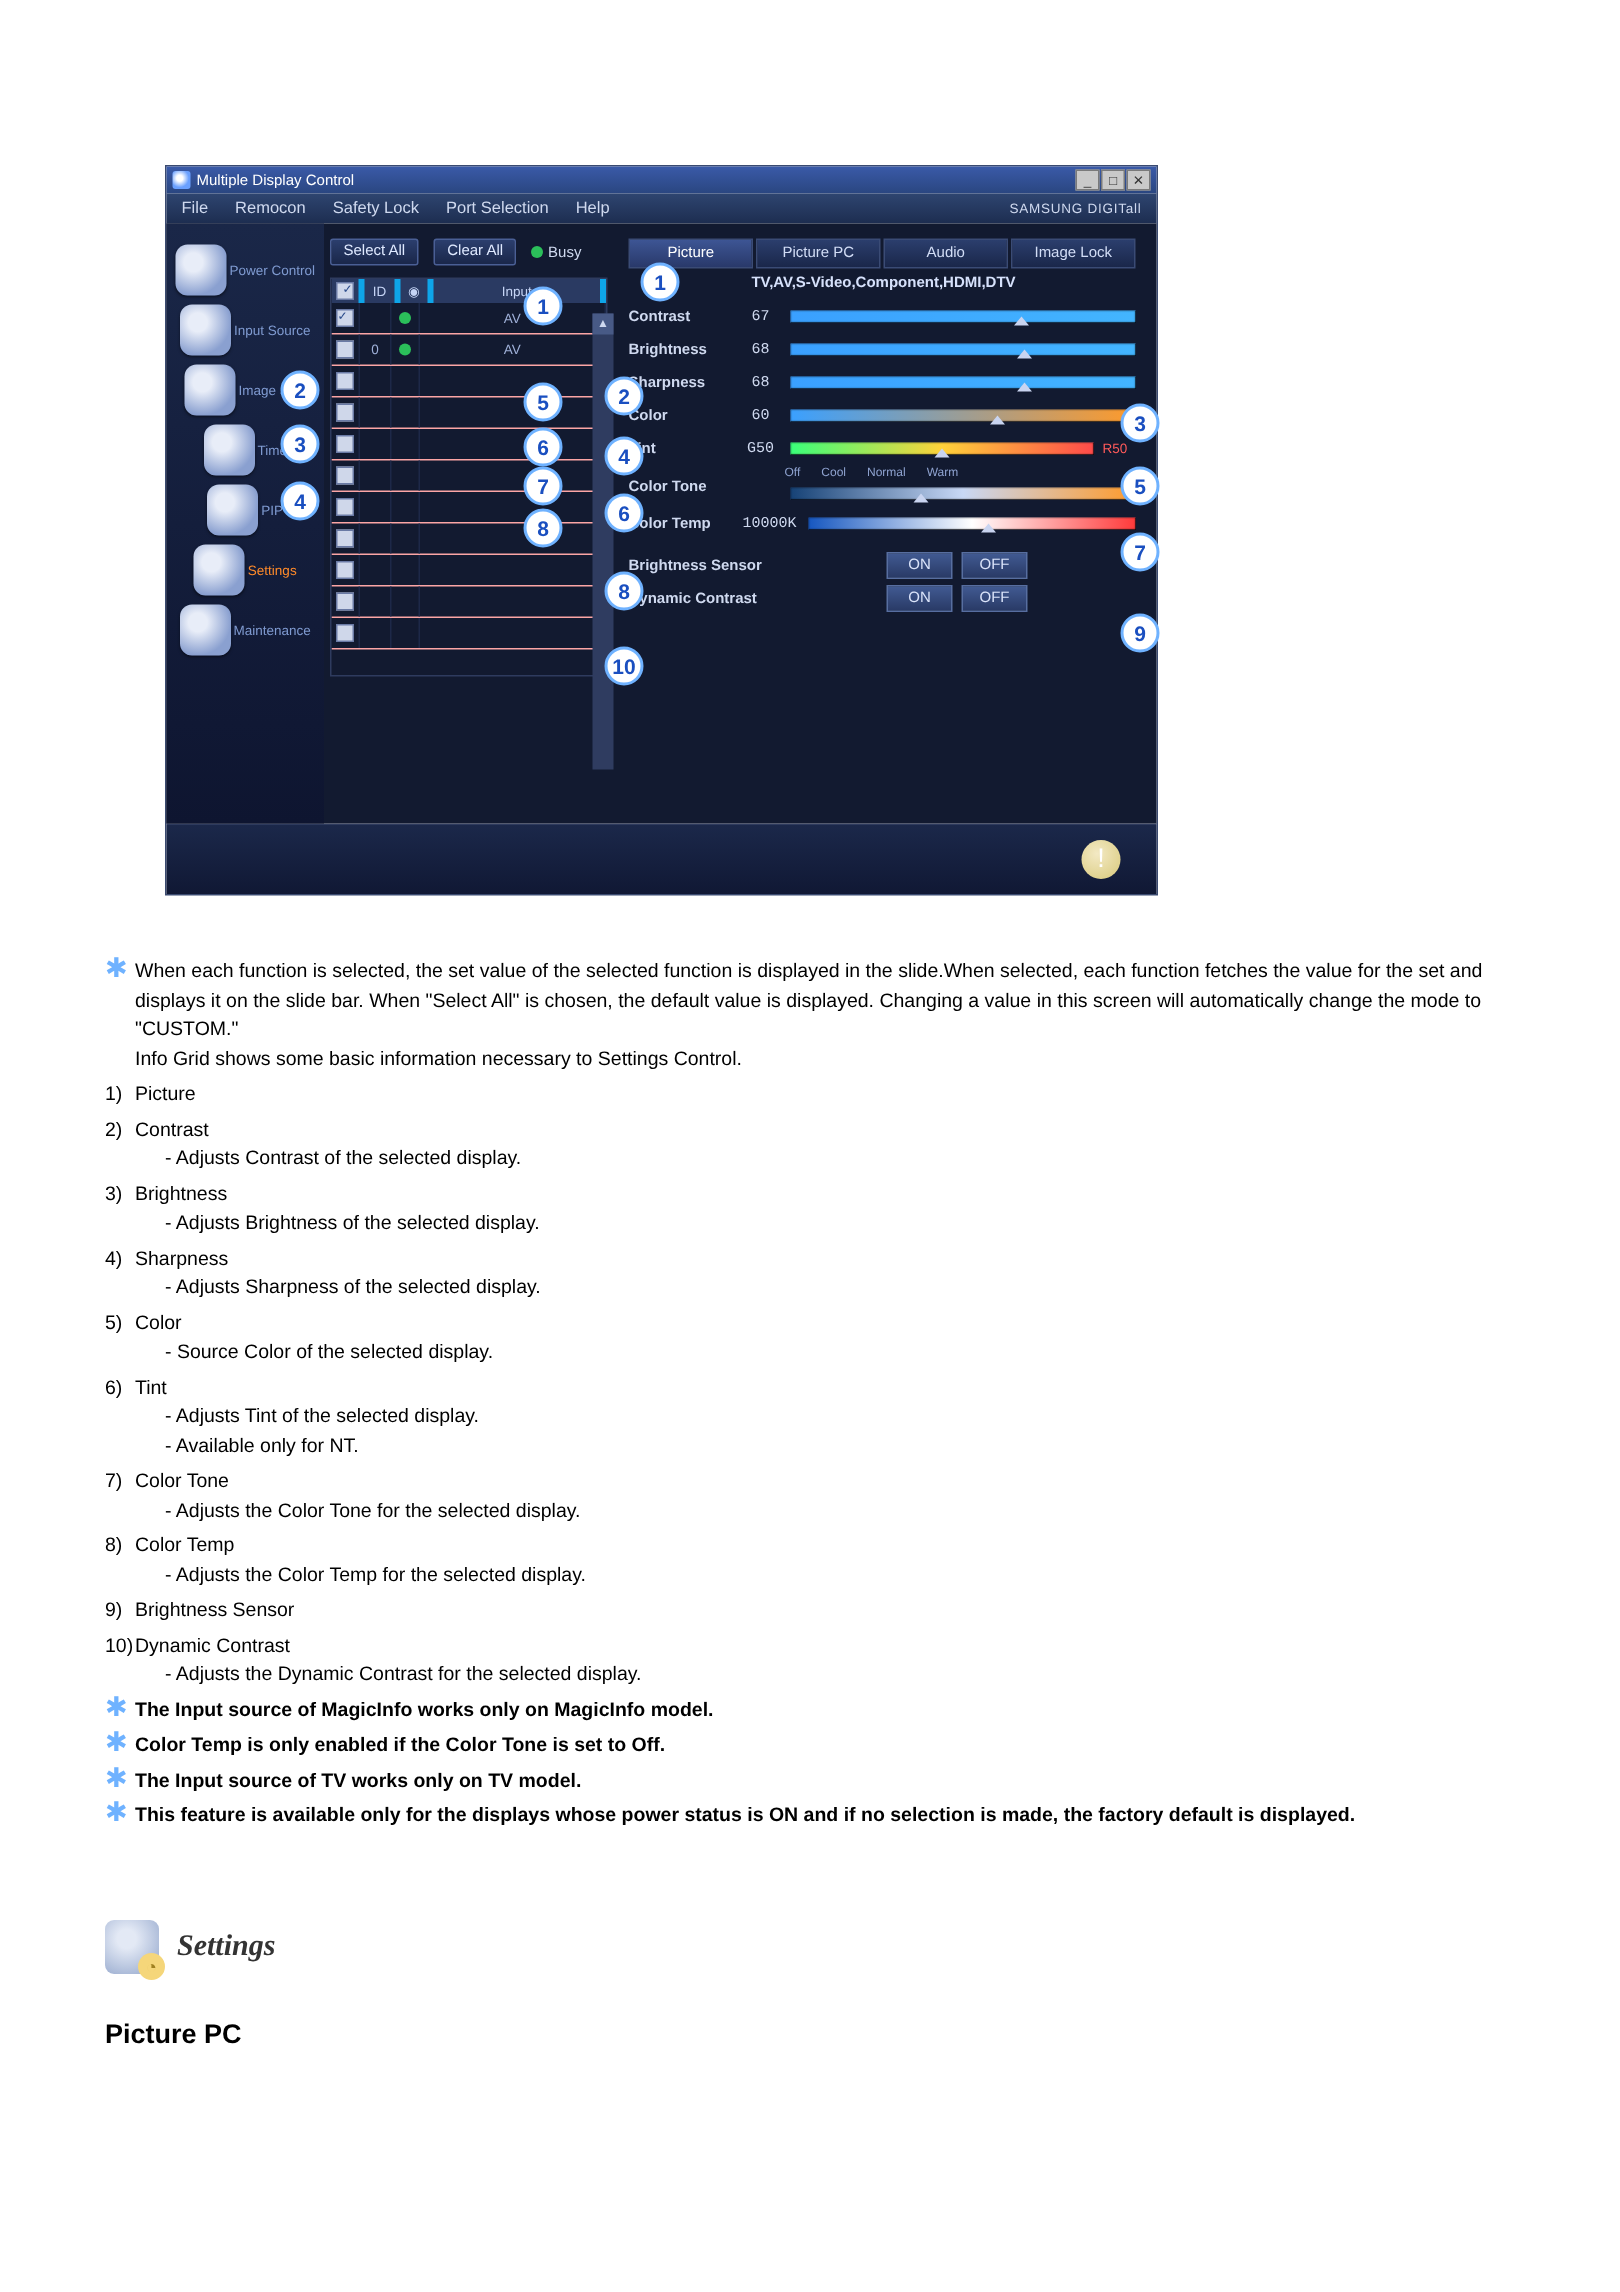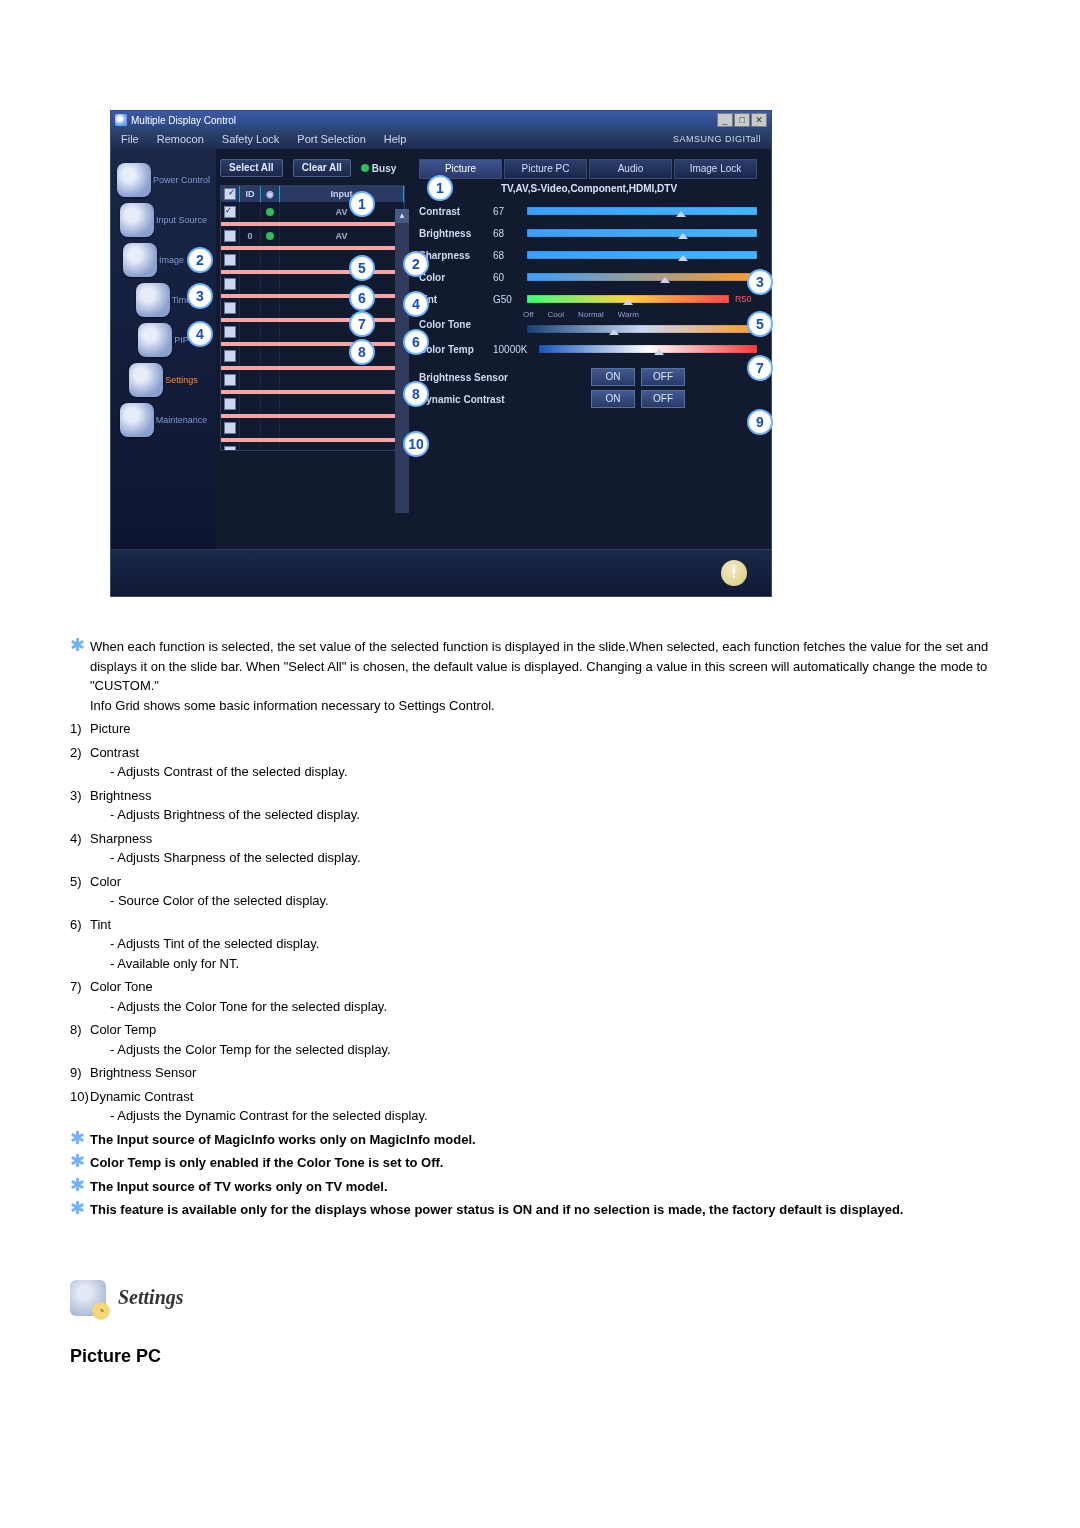--- a/index.html
+++ b/index.html
@@ -96,21 +96,20 @@
     background: radial-gradient(circle at 35% 35%, #e8edf8 20%, #8aa0d0 70%);
     box-shadow: 0 1px 2px rgba(0,0,0,.5);
   }
   .side-item .lbl { font-size: 9px; }
   .side-item.settings .lbl { color: #ff8a2a; }
   
   .mid {
     flex: 0 0 185px;
     padding: 10px 4px 12px 4px;
     position: relative;
-    font-weight: bold;
   }
   .top-buttons {
     display: flex;
     gap: 10px;
     align-items: center;
     margin-bottom: 8px;
   }
   .tb-btn {
     height: 16px;
     padding: 0 8px;
@@ -135,36 +134,36 @@
     border: 1px solid #2e3b5e;
     height: 264px;
     overflow: hidden;
   }
   .ghdr {
     display: flex;
     height: 16px;
     background: #2a3a62;
   }
   .ghdr div {
-    border-right: 1px solid #0ea5e9;
+    border-right: 4px solid #0ea5e9;
     font-size: 9px;
     color: #c5d4f5;
     display: flex;
     align-items: center;
     justify-content: center;
     text-align: right;
   }
   .ghdr .c1 { width: 18px; }
   .ghdr .c2 { width: 20px; }
   .ghdr .c3 { width: 18px; }
   .ghdr .c4 { flex: 1; }
   .grow {
     display: flex;
     height: 20px;
-    border-bottom: 4px solid #fca5a5;
+    border-bottom: 1px solid #fca5a5;
   }
   .grow div {
     border-right: 1px solid #1d2848;
     display: flex;
     align-items: center;
     justify-content: center;
     font-size: 9px;
     color: #9fb0d8;
   }
   .grow .c1 { width: 18px; }
@@ -247,21 +246,22 @@
   .slrow .sl-lbl {
     width: 70px;
     color: #cfd9ef;
     font-size: 10px;
     font-weight: bold;
   }
   .slrow .sl-val {
     width: 28px;
     color: #cfd9ef;
     font-size: 10px;
-    text-align: left;
+    text-align: center;
+    font-family: Liberation Mono, monospace;
   }
   .bar {
     flex: 1;
     height: 8px;
     position: relative;
     background: linear-gradient(to right, #3aa0ff, #43b5ff);
     margin: 0 2px;
     box-shadow: inset 0 0 1px #000;
   }
   .bar.colorbar { background: linear-gradient(to right, #3aa0ff, #ff9a2a); }

